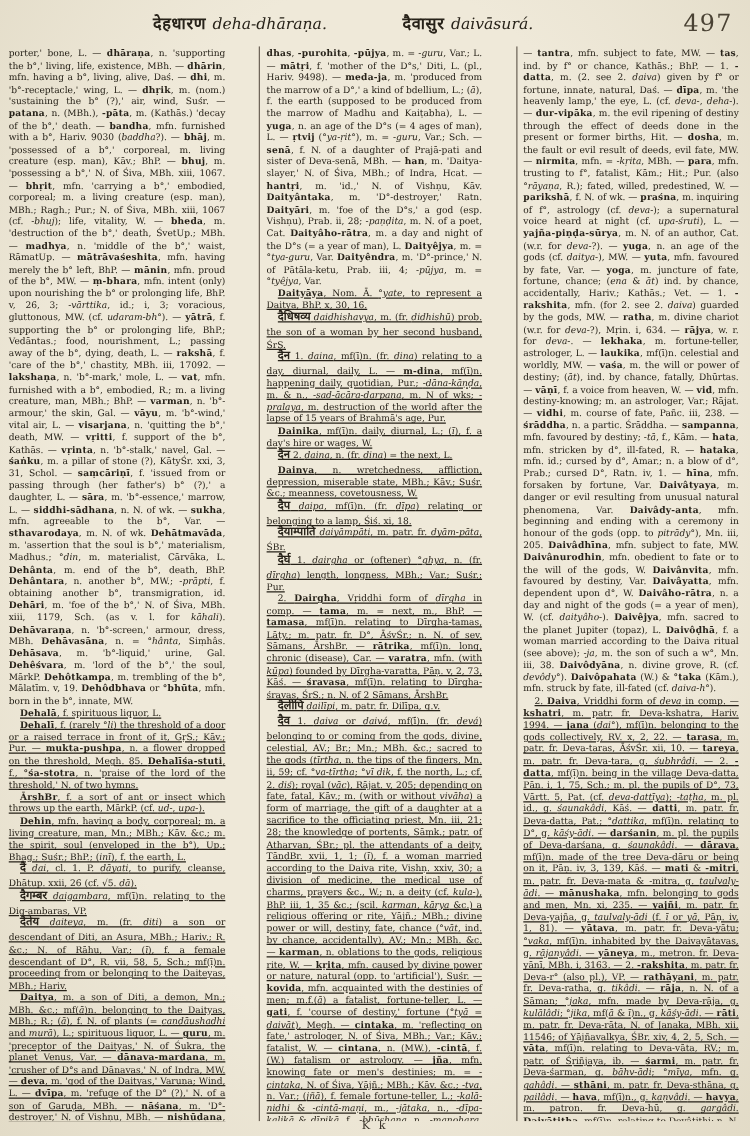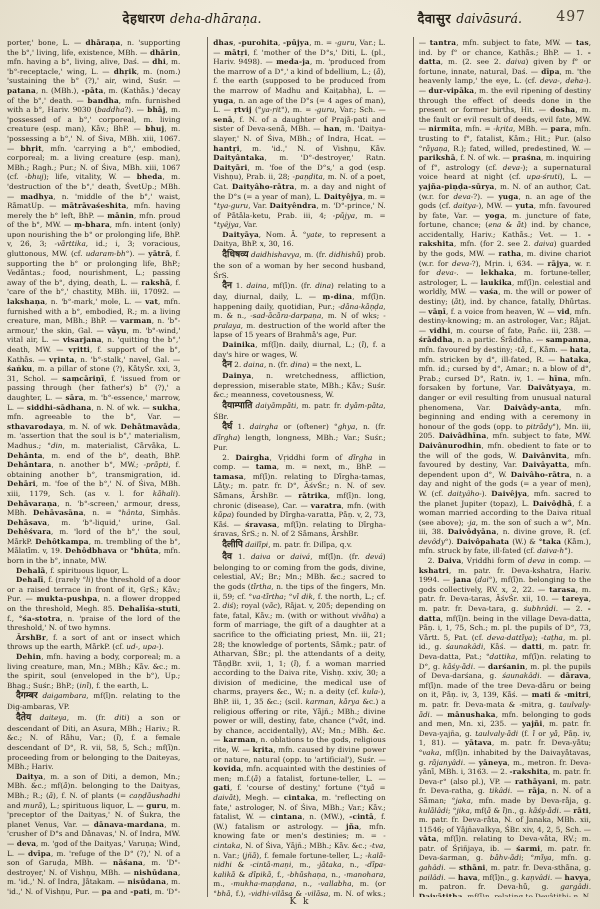--- a/index.html
+++ b/index.html
@@ -10,34 +10,34 @@
   }
   .page {
     position:relative; width:600px; height:909px; overflow:hidden;
     background:#ebe5d4;
     background-image:radial-gradient(ellipse at 50% 45%, #efe9d9 60%, #e2dbc7 100%);
     color:#272219;
     padding:5px 4px 0 2px;
   }
   .hdr { position:relative; height:22px; margin-top:3px; }
   .hdr-left  { position:absolute; left:60px;  width:260px; text-align:center; }
-  .hdr-right { position:absolute; left:320px; width:200px; text-align:right; }
+  .hdr-right { position:absolute; left:320px; width:200px; text-align:left; }
   .hw-dev { font-size:13px; font-weight:bold; letter-spacing:0.5px; }
   .hw-rom { font-size:12.5px; font-style:italic; }
-  .pagenum { position:absolute; right:10px; top:0; font-size:14px; color:#4a4234; letter-spacing:1px; }
+  .pagenum { position:absolute; right:10px; top:0; font-size:19px; color:#4a4234; letter-spacing:1px; }
   .columns { display:flex; margin-top:7px; height:860px; overflow:hidden;justify-content:center; }
   .col {
     width:33.333%; padding:1px 5px 0 5px;
     font-size:7.25px; line-height:1.325; text-align:justify;
     overflow:hidden;
     text-rendering:optimizeLegibility;
   }
   .col + .col { border-left:1px solid #6f665a;margin-left:22px; }
   .col p { margin:0; }
-  .col p.indent { text-indent:9px; }
+  .col p.indent { text-indent:9px;text-decoration:underline; }
   .col p.flush  { text-indent:0; }
   .col b { font-weight:bold; letter-spacing:0.2px; }
   .col i { font-style:italic; }
   .dev-inline { font-size:9px; font-weight:bold; }
   .sig {
     position:absolute; bottom:3px; left:0; width:100%;
     text-align:center; font-size:9px; color:#332d24; letter-spacing:2px;
   }
 </style>
 </head>
@@ -56,32 +56,34 @@
     <div class="pagenum">497</div>
   </header>
 
   <main class="columns">
     <section class="col" id="col-0">
         <p class="flush">porter,' bone, L. — <b>dhāraṇa</b>, n. 'supporting the b°,' living, life, existence, MBh. — <b>dhārin</b>, mfn. having a b°, living, alive, Daś. — <b>dhi</b>, m. 'b°-receptacle,' wing, L. — <b>dhṛik</b>, m. (nom.) 'sustaining the b° (?),' air, wind, Suśr. — <b>patana</b>, n. (MBh.), <b>-pāta</b>, m. (Kathās.) 'decay of the b°,' death. — <b>bandha</b>, mfn. furnished with a b°, Hariv. 9030 (<i>baddha</i>?). — <b>bhāj</b>, m. 'possessed of a b°,' corporeal, m. living creature (esp. man), Kāv.; BhP. — <b>bhuj</b>, m. 'possessing a b°,' N. of Śiva, MBh. xiii, 1067. — <b>bhṛit</b>, mfn. 'carrying a b°,' embodied, corporeal; m. a living creature (esp. man), MBh.; Ragh.; Pur.; N. of Śiva, MBh. xiii, 1067 (cf. <i>-bhuj</i>); life, vitality, W. — <b>bheda</b>, m. 'destruction of the b°,' death, ŚvetUp.; MBh. — <b>madhya</b>, n. 'middle of the b°,' waist, RāmatUp. — <b>mātrāvaśeshita</b>, mfn. having merely the b° left, BhP. — <b>mānin</b>, mfn. proud of the b°, MW. — <b>ṃ-bhara</b>, mfn. intent (only) upon nourishing the b° or prolonging life, BhP. v, 26, 3; <i>-vārttika</i>, id.; i, 3; voracious, gluttonous, MW. (cf. <i>udaram-bh°</i>). — <b>yātrā</b>, f. supporting the b° or prolonging life, BhP.; Vedāntas.; food, nourishment, L.; passing away of the b°, dying, death, L. — <b>rakshā</b>, f. 'care of the b°,' chastity, MBh. iii, 17092. — <b>lakshaṇa</b>, n. 'b°-mark,' mole, L. — <b>vat</b>, mfn. furnished with a b°, embodied, R.; m. a living creature, man, MBh.; BhP. — <b>varman</b>, n. 'b°-armour,' the skin, Gal. — <b>vāyu</b>, m. 'b°-wind,' vital air, L. — <b>visarjana</b>, n. 'quitting the b°,' death, MW. — <b>vṛitti</b>, f. support of the b°, Kathās. — <b>vṛinta</b>, n. 'b°-stalk,' navel, Gal. — <b>śaṅku</b>, m. a pillar of stone (?), KātyŚr. xxi, 3, 31, Schol. — <b>saṃcāriṇī</b>, f. 'issued from or passing through (her father's) b° (?),' a daughter, L. — <b>sāra</b>, m. 'b°-essence,' marrow, L. — <b>siddhi-sādhana</b>, n. N. of wk. — <b>sukha</b>, mfn. agreeable to the b°, Var. — <b>sthavarodaya</b>, m. N. of wk. <b>Dehātmavāda</b>, m. 'assertion that the soul is b°,' materialism, Madhus.; <i>°din</i>, m. materialist, Cārvāka, L. <b>Dehânta</b>, m. end of the b°, death, BhP. <b>Dehântara</b>, n. another b°, MW.; <i>-prāpti</i>, f. obtaining another b°, transmigration, id. <b>Dehāri</b>, m. 'foe of the b°,' N. of Śiva, MBh. xiii, 1179, Sch. (as v. l. for <i>kāhali</i>). <b>Dehāvaraṇa</b>, n. 'b°-screen,' armour, dress, MBh. <b>Dehāvasāna</b>, n. = <i>°hânta</i>, Siṃhâs. <b>Dehāsava</b>, m. 'b°-liquid,' urine, Gal. <b>Dehêśvara</b>, m. 'lord of the b°,' the soul, MārkP. <b>Dehôtkampa</b>, m. trembling of the b°, Mālatīm. v, 19. <b>Dehôdbhava</b> or <b>°bhūta</b>, mfn. born in the b°, innate, MW.</p>
         <p class="indent"><b>Dehalā</b>, f. spirituous liquor, L.</p>
         <p class="indent"><b>Dehalī</b>, f. (rarely <i>°li</i>) the threshold of a door or a raised terrace in front of it, GṛS.; Kāv.; Pur. — <b>mukta-pushpa</b>, n. a flower dropped on the threshold, Megh. 85. <b>Dehalīśa-stuti</b>, f., <b>°śa-stotra</b>, n. 'praise of the lord of the threshold,' N. of two hymns.</p>
         <p class="indent"><b>ĀrshBr</b>, f. a sort of ant or insect which throws up the earth, MārkP. (cf. <i>ud-</i>, <i>upa-</i>).</p>
         <p class="indent"><b>Dehin</b>, mfn. having a body, corporeal; m. a living creature, man, Mn.; MBh.; Kāv. &amp;c.; m. the spirit, soul (enveloped in the b°), Up.; Bhag.; Suśr.; BhP.; (<i>inī</i>), f. the earth, L.</p>
+        <p class="indent"><span class="dev-inline">दै</span> <i>dai</i>, cl. 1. P. <i>dāyati</i>, to purify, cleanse, Dhātup. xxii, 26 (cf. √5. <i>dā</i>).</p>
         <p class="indent"><span class="dev-inline">दैगम्बर</span> <i>daigambara</i>, mf(ī)n. relating to the Dig-ambaras, VP.</p>
         <p class="indent"><span class="dev-inline">दैतेय</span> <i>daiteya</i>, m. (fr. <i>diti</i>) a son or descendant of Diti, an Asura, MBh.; Hariv.; R. &amp;c.; N. of Rāhu, Var.; (<i>ī</i>), f. a female descendant of D°, R. vii, 58, 5, Sch.; mf(ī)n. proceeding from or belonging to the Daiteyas, MBh.; Hariv.</p>
         <p class="indent"><b>Daitya</b>, m. a son of Diti, a demon, Mn.; MBh. &amp;c.; mf(<i>ā</i>)n. belonging to the Daityas, MBh.; R.; (<i>ā</i>), f. N. of plants (= <i>caṇḍāushadhi</i> and <i>murā</i>), L.; spirituous liquor, L. — <b>guru</b>, m. 'preceptor of the Daityas,' N. of Śukra, the planet Venus, Var. — <b>dānava-mardana</b>, m. 'crusher of D°s and Dānavas,' N. of Indra, MW. — <b>deva</b>, m. 'god of the Daityas,' Varuṇa; Wind, L. — <b>dvīpa</b>, m. 'refuge of the D° (?),' N. of a son of Garuḍa, MBh. — <b>nāśana</b>, m. 'D°-destroyer,' N. of Vishṇu, MBh. — <b>nishūdana</b>, m. 'id.,' N. of Indra, Jātakam. — <b>nisūdana</b>, m. 'id.,' N. of Vishṇu, Pur. — <b>pa</b> and <b>-pati</b>, m. 'D°-prince,' N. of Bali, MBh.; Kathās. — <b>puro-</b></p>
       </section>
     <section class="col" id="col-1">
         <p class="flush"><b>dhas</b>, <b>-purohita</b>, <b>-pūjya</b>, m. = <i>-guru</i>, Var.; L. — <b>mātṛi</b>, f. 'mother of the D°s,' Diti, L. (pl., Hariv. 9498). — <b>meda-ja</b>, m. 'produced from the marrow of a D°,' a kind of bdellium, L.; (<i>ā</i>), f. the earth (supposed to be produced from the marrow of Madhu and Kaiṭabha), L. — <b>yuga</b>, n. an age of the D°s (= 4 ages of man), L. — <b>ṛtvij</b> (<i>°ya-ṛit°</i>), m. = <i>-guru</i>, Var.; Sch. — <b>senā</b>, f. N. of a daughter of Prajā-pati and sister of Deva-senā, MBh. — <b>han</b>, m. 'Daitya-slayer,' N. of Śiva, MBh.; of Indra, Hcat. — <b>hantṛi</b>, m. 'id.,' N. of Vishṇu, Kāv. <b>Daityântaka</b>, m. 'D°-destroyer,' Ratn. <b>Daityāri</b>, m. 'foe of the D°s,' a god (esp. Vishṇu), Prab. ii, 28; <i>-paṇḍita</i>, m. N. of a poet, Cat. <b>Daityâho-rātra</b>, m. a day and night of the D°s (= a year of man), L. <b>Daityêjya</b>, m. = <i>°tya-guru</i>, Var. <b>Daityêndra</b>, m. 'D°-prince,' N. of Pātāla-ketu, Prab. iii, 4; <i>-pūjya</i>, m. = <i>°tyêjya</i>, Var.</p>
         <p class="indent"><b>Daityāya</b>, Nom. Ā. <i>°yate</i>, to represent a Daitya, BhP. x, 30, 16.</p>
         <p class="indent"><span class="dev-inline">दैधिषव्य</span> <i>daidhishavya</i>, m. (fr. <i>didhishū</i>) prob. the son of a woman by her second husband, ŚrS.</p>
         <p class="indent"><span class="dev-inline">दैन</span> 1. <i>daina</i>, mf(ī)n. (fr. <i>dina</i>) relating to a day, diurnal, daily, L. — <b>ṃ-dina</b>, mf(ī)n. happening daily, quotidian, Pur.; <i>-dāna-kāṇḍa</i>, m. &amp; n., <i>-sad-ācāra-darpaṇa</i>, m. N of wks; <i>-pralaya</i>, m. destruction of the world after the lapse of 15 years of Brahmā's age, Pur.</p>
         <p class="indent"><b>Dainika</b>, mf(ī)n. daily, diurnal, L.; (<i>ī</i>), f. a day's hire or wages, W.</p>
         <p class="indent"><span class="dev-inline">दैन</span> 2. <i>daina</i>, n. (fr. <i>dina</i>) = the next, L.</p>
         <p class="indent"><b>Dainya</b>, n. wretchedness, affliction, depression, miserable state, MBh.; Kāv.; Suśr. &amp;c.; meanness, covetousness, W.</p>
+        <p class="indent"><span class="dev-inline">दैप</span> <i>daipa</i>, mf(ī)n. (fr. <i>dīpa</i>) relating or belonging to a lamp, Śiś. xi, 18.</p>
         <p class="indent"><span class="dev-inline">दैयाम्पाति</span> <i>daiyāmpāti</i>, m. patr. fr. <i>dyām-pāta</i>, ŚBr.</p>
         <p class="indent"><span class="dev-inline">दैर्घ</span> 1. <i>dairgha</i> or (oftener) <i>°ghya</i>, n. (fr. <i>dīrgha</i>) length, longness, MBh.; Var.; Suśr.; Pur.</p>
         <p class="indent">2. <b>Dairgha</b>, Vṛiddhi form of <i>dīrgha</i> in comp. — <b>tama</b>, m. = next, m., BhP. — <b>tamasa</b>, mf(ī)n. relating to Dīrgha-tamas, Lāṭy.; m. patr. fr. D°, ĀśvŚr.; n. N. of sev. Sāmans, ĀrshBr. — <b>rātrika</b>, mf(ī)n. long, chronic (disease), Car. — <b>varatra</b>, mfn. (with <i>kūpa</i>) founded by Dīrgha-varatta, Pāṇ. v, 2, 73, Kāś. — <b>śravasa</b>, mf(ī)n. relating to Dīrgha-śravas, ŚrS.; n. N. of 2 Sāmans, ĀrshBr.</p>
         <p class="indent"><span class="dev-inline">दैलीपि</span> <i>dailīpi</i>, m. patr. fr. Dilīpa, q.v.</p>
         <p class="indent"><span class="dev-inline">दैव</span> 1. <i>daiva</i> or <i>daivá</i>, mf(ī́)n. (fr. <i>devá</i>) belonging to or coming from the gods, divine, celestial, AV.; Br.; Mn.; MBh. &amp;c.; sacred to the gods (<i>tīrtha</i>, n. the tips of the fingers, Mn. ii, 59; cf. <i>°va-tīrtha</i>; <i>°vī dik</i>, f. the north, L.; cf. 2. <i>diś</i>); royal (<i>vāc</i>), Rājat. v, 205; depending on fate, fatal, Kāv.; m. (with or without <i>vivāha</i>) a form of marriage, the gift of a daughter at a sacrifice to the officiating priest, Mn. iii, 21; 28; the knowledge of portents, Sāṃk.; patr. of Atharvan, ŚBr.; pl. the attendants of a deity, TāṇḍBr. xvii, 1, 1; (<i>ī</i>), f. a woman married according to the Daiva rite, Vishṇ. xxiv, 30; a division of medicine, the medical use of charms, prayers &amp;c., W.; n. a deity (cf. <i>kula-</i>), BhP. iii, 1, 35 &amp;c.; (scil. <i>karman</i>, <i>kārya</i> &amp;c.) a religious offering or rite, Yājñ.; MBh.; divine power or will, destiny, fate, chance (<i>°vāt</i>, ind. by chance, accidentally), AV.; Mn.; MBh. &amp;c. — <b>karman</b>, n. oblations to the gods, religious rite, W. — <b>kṛita</b>, mfn. caused by divine power or nature, natural (opp. to 'artificial'), Suśr. — <b>kovida</b>, mfn. acquainted with the destinies of men; m.f.(<i>ā</i>) a fatalist, fortune-teller, L. — <b>gati</b>, f. 'course of destiny,' fortune (<i>°tyā</i> = <i>daivāt</i>), Megh. — <b>cintaka</b>, m. 'reflecting on fate,' astrologer, N. of Śiva, MBh.; Var.; Kāv.; fatalist, W. — <b>cintana</b>, n. (MW.), <b>-cintā</b>, f. (W.) fatalism or astrology. — <b>jña</b>, mfn. knowing fate or men's destinies; m. = <i>-cintaka</i>, N. of Śiva, Yājñ.; MBh.; Kāv. &amp;c.; <i>-tva</i>, n. Var.; (<i>jñā</i>), f. female fortune-teller, L.; <i>-kalā-nidhi</i> &amp; <i>-cintā-maṇi</i>, m., <i>-jātaka</i>, n., <i>-dīpa-kalikā</i> &amp; <i>dīpikā</i>, f., <i>-bhūshaṇa</i>, n., <i>-manohara</i>, m., <i>-mukha-maṇḍana</i>, n., <i>-vallabha</i>, m. (or <i>°bhā</i>, f.), <i>-vidhi-vilāsa</i> &amp; <i>-vilāsa</i>, m. N. of wks.; <i>-śarman</i>, m. N. of Viśva-nātha (son of Gopāla), Cat.; <i>-śiro-maṇi</i>, m. N. of wk.; <i>-sanmuni</i>, m. N. of an astrologer, L.; <i>°jñālaṃkṛiti</i>, f. N. of wk.</p>
       </section>
     <section class="col" id="col-2">
         <p class="flush">— <b>tantra</b>, mfn. subject to fate, MW. — <b>tas</b>, ind. by f° or chance, Kathās.; BhP. — 1. <b>-datta</b>, m. (2. see 2. <i>daiva</i>) given by f° or fortune, innate, natural, Daś. — <b>dīpa</b>, m. 'the heavenly lamp,' the eye, L. (cf. <i>deva-</i>, <i>deha-</i>). — <b>dur-vipāka</b>, m. the evil ripening of destiny through the effect of deeds done in the present or former births, Hit. — <b>dosha</b>, m. the fault or evil result of deeds, evil fate, MW. — <b>nirmita</b>, mfn. = <i>-kṛita</i>, MBh. — <b>para</b>, mfn. trusting to f°, fatalist, Kām.; Hit.; Pur. (also <i>°rāyaṇa</i>, R.); fated, willed, predestined, W. — <b>parikshā</b>, f. N. of wk. — <b>praśna</b>, m. inquiring of f°, astrology (cf. <i>deva-</i>); a supernatural voice heard at night (cf. <i>upa-śruti</i>), L. — <b>yajña-piṇḍa-sūrya</b>, m. N. of an author, Cat. (w.r. for <i>deva-</i>?). — <b>yuga</b>, n. an age of the gods (cf. <i>daitya-</i>), MW. — <b>yuta</b>, mfn. favoured by fate, Var. — <b>yoga</b>, m. juncture of fate, fortune, chance; (<i>ena</i> &amp; <i>āt</i>) ind. by chance, accidentally, Hariv.; Kathās.; Vet. — 1. <b>-rakshita</b>, mfn. (for 2. see 2. <i>daiva</i>) guarded by the gods, MW. — <b>ratha</b>, m. divine chariot (w.r. for <i>deva-</i>?), Mṛin. i, 634. — <b>rājya</b>, w. r. for <i>deva-</i>. — <b>lekhaka</b>, m. fortune-teller, astrologer, L. — <b>laukika</b>, mf(ī)n. celestial and worldly, MW. — <b>vaśa</b>, m. the will or power of destiny; (<i>āt</i>), ind. by chance, fatally, Dhūrtas. — <b>vāṇī</b>, f. a voice from heaven, W. — <b>vid</b>, mfn. destiny-knowing; m. an astrologer, Var.; Rājat. — <b>vidhi</b>, m. course of fate, Pañc. iii, 238. — <b>śrāddha</b>, n. a partic. Śrāddha. — <b>sampanna</b>, mfn. favoured by destiny; <i>-tā</i>, f., Kām. — <b>hata</b>, mfn. stricken by d°, ill-fated, R. — <b>hataka</b>, mfn. id.; cursed by d°, Amar.; n. a blow of d°, Prab.; cursed D°, Ratn. iv, 1. — <b>hīna</b>, mfn. forsaken by fortune, Var. <b>Daivâtyaya</b>, m. danger or evil resulting from unusual natural phenomena, Var. <b>Daivâdy-anta</b>, mfn. beginning and ending with a ceremony in honour of the gods (opp. to <i>pitrādy°</i>), Mn. iii, 205. <b>Daivâdhīna</b>, mfn. subject to fate, MW. <b>Daivânurodhin</b>, mfn. obedient to fate or to the will of the gods, W. <b>Daivânvita</b>, mfn. favoured by destiny, Var. <b>Daivâyatta</b>, mfn. dependent upon d°, W. <b>Daivâho-rātra</b>, n. a day and night of the gods (= a year of men), W. (cf. <i>daityâho-</i>). <b>Daivêjya</b>, mfn. sacred to the planet Jupiter (topaz), L. <b>Daivôḍhā</b>, f. a woman married according to the Daiva ritual (see above); <i>-ja</i>, m. the son of such a w°, Mn. iii, 38. <b>Daivôdyāna</b>, n. divine grove, R. (cf. <i>devôdy°</i>). <b>Daivôpahata</b> (W.) &amp; <b>°taka</b> (Kām.), mfn. struck by fate, ill-fated (cf. <i>daiva-h°</i>).</p>
         <p class="indent">2. <b>Daiva</b>, Vṛiddhi form of <i>deva</i> in comp. — <b>kshatri</b>, m. patr. fr. Deva-kshatra, Hariv. 1994. — <b>jana</b> (<i>dai°</i>), mf(ī)n. belonging to the gods collectively, RV. x, 2, 22. — <b>tarasa</b>, m. patr. fr. Deva-taras, ĀśvŚr. xii, 10. — <b>tareya</b>, m. patr. fr. Deva-tara, g. <i>śubhrâdi</i>. — 2. <b>-datta</b>, mf(ī)n. being in the village Deva-datta, Pāṇ. i, 1, 75, Sch.; m. pl. the pupils of D°, 73, Vārtt. 5, Pat. (cf. <i>deva-dattīya</i>); <i>-taṭha</i>, m. pl. id., g. <i>śaunakâdi</i>, Kāś. — <b>datti</b>, m. patr. fr. Deva-datta, Pat.; <i>°dattika</i>, mf(ī)n. relating to D°, g. <i>kāśy-ādi</i>. — <b>darśanin</b>, m. pl. the pupils of Deva-darśana, g. <i>śaunakâdi</i>. — <b>dārava</b>, mf(ī)n. made of the tree Deva-dāru or being on it, Pāṇ. iv, 3, 139, Kāś. — <b>mati</b> &amp; <b>-mitri</b>, m. patr. fr. Deva-mata &amp; -mitra, g. <i>taulvaly-ādi</i>. — <b>mānushaka</b>, mfn. belonging to gods and men, Mn. xi, 235. — <b>yajñi</b>, m. patr. fr. Deva-yajña, g. <i>taulvaly-ādi</i> (f. <i>ī</i> or <i>yā</i>, Pāṇ. iv, 1, 81). — <b>yātava</b>, m. patr. fr. Deva-yātu; <i>°vaka</i>, mf(ī)n. inhabited by the Daivayātavas, g. <i>rājanyâdi</i>. — <b>yāneya</b>, m., metron. fr. Deva-yānī, MBh. i, 3163. — 2. <b>-rakshita</b>, m. patr. fr. Deva-r° (also pl.), VP. — <b>rathāyani</b>, m. patr. fr. Deva-ratha, g. <i>tikâdi</i>. — <b>rāja</b>, n. N. of a Sāman; <i>°jaka</i>, mfn. made by Deva-rāja, g. <i>kulālâdi</i>; <i>°jika</i>, mf(<i>ā</i> &amp; <i>ī</i>)n., g. <i>kāśy-ādi</i>. — <b>rāti</b>, m. patr. fr. Deva-rāta, N. of Janaka, MBh. xii, 11546; of Yājñavalkya, ŚBr. xiv, 4, 2, 5, Sch. — <b>vāta</b>, mf(ī)n. relating to Deva-vāta, RV.; m. patr. of Śṛiñjaya, ib. — <b>śarmi</b>, m. patr. fr. Deva-śarman, g. <i>bāhv-ādi</i>; <i>°mīya</i>, mfn. g. <i>gahâdi</i>. — <b>sthāni</b>, m. patr. fr. Deva-sthāna, g. <i>pailâdi</i>. — <b>hava</b>, mf(ī)n., g. <i>kaṇvâdi</i>. — <b>havya</b>, m. patron. fr. Deva-hū, g. <i>gargâdi</i>. <b>Daivātitha</b>, mf(ī)n. relating to Devâtithi; n. N. of a Sāman, Lāṭy. <b>Daivânīka</b>, n. (fr. <i>devân°</i>) N. of a Sāman. <b>Daivāpá</b>, m. patr. fr. Devâpi, N. of Indrota, ŚBr. xiii, 5, 4, 1. <b>Daivāripa</b>, m. (fr. <i>devāri-pa</i>) a shell, MBh. iv, 1712. <b>Daivāvṛidh</b>, n. (fr. <i>dev°</i>) a partic. formula, Vait. <b>Daivāvṛidha</b>, m. patr. fr. Devā-vṛidha, N. of Babhru, AitBr. vii, 34. <b>Daivāsurá</b>, mf(ī)n. relating to the gods and Asuras, ŚBr.; cf. Pāṇ. iv, 3, 88, Vārtt.;</p>
       </section>

